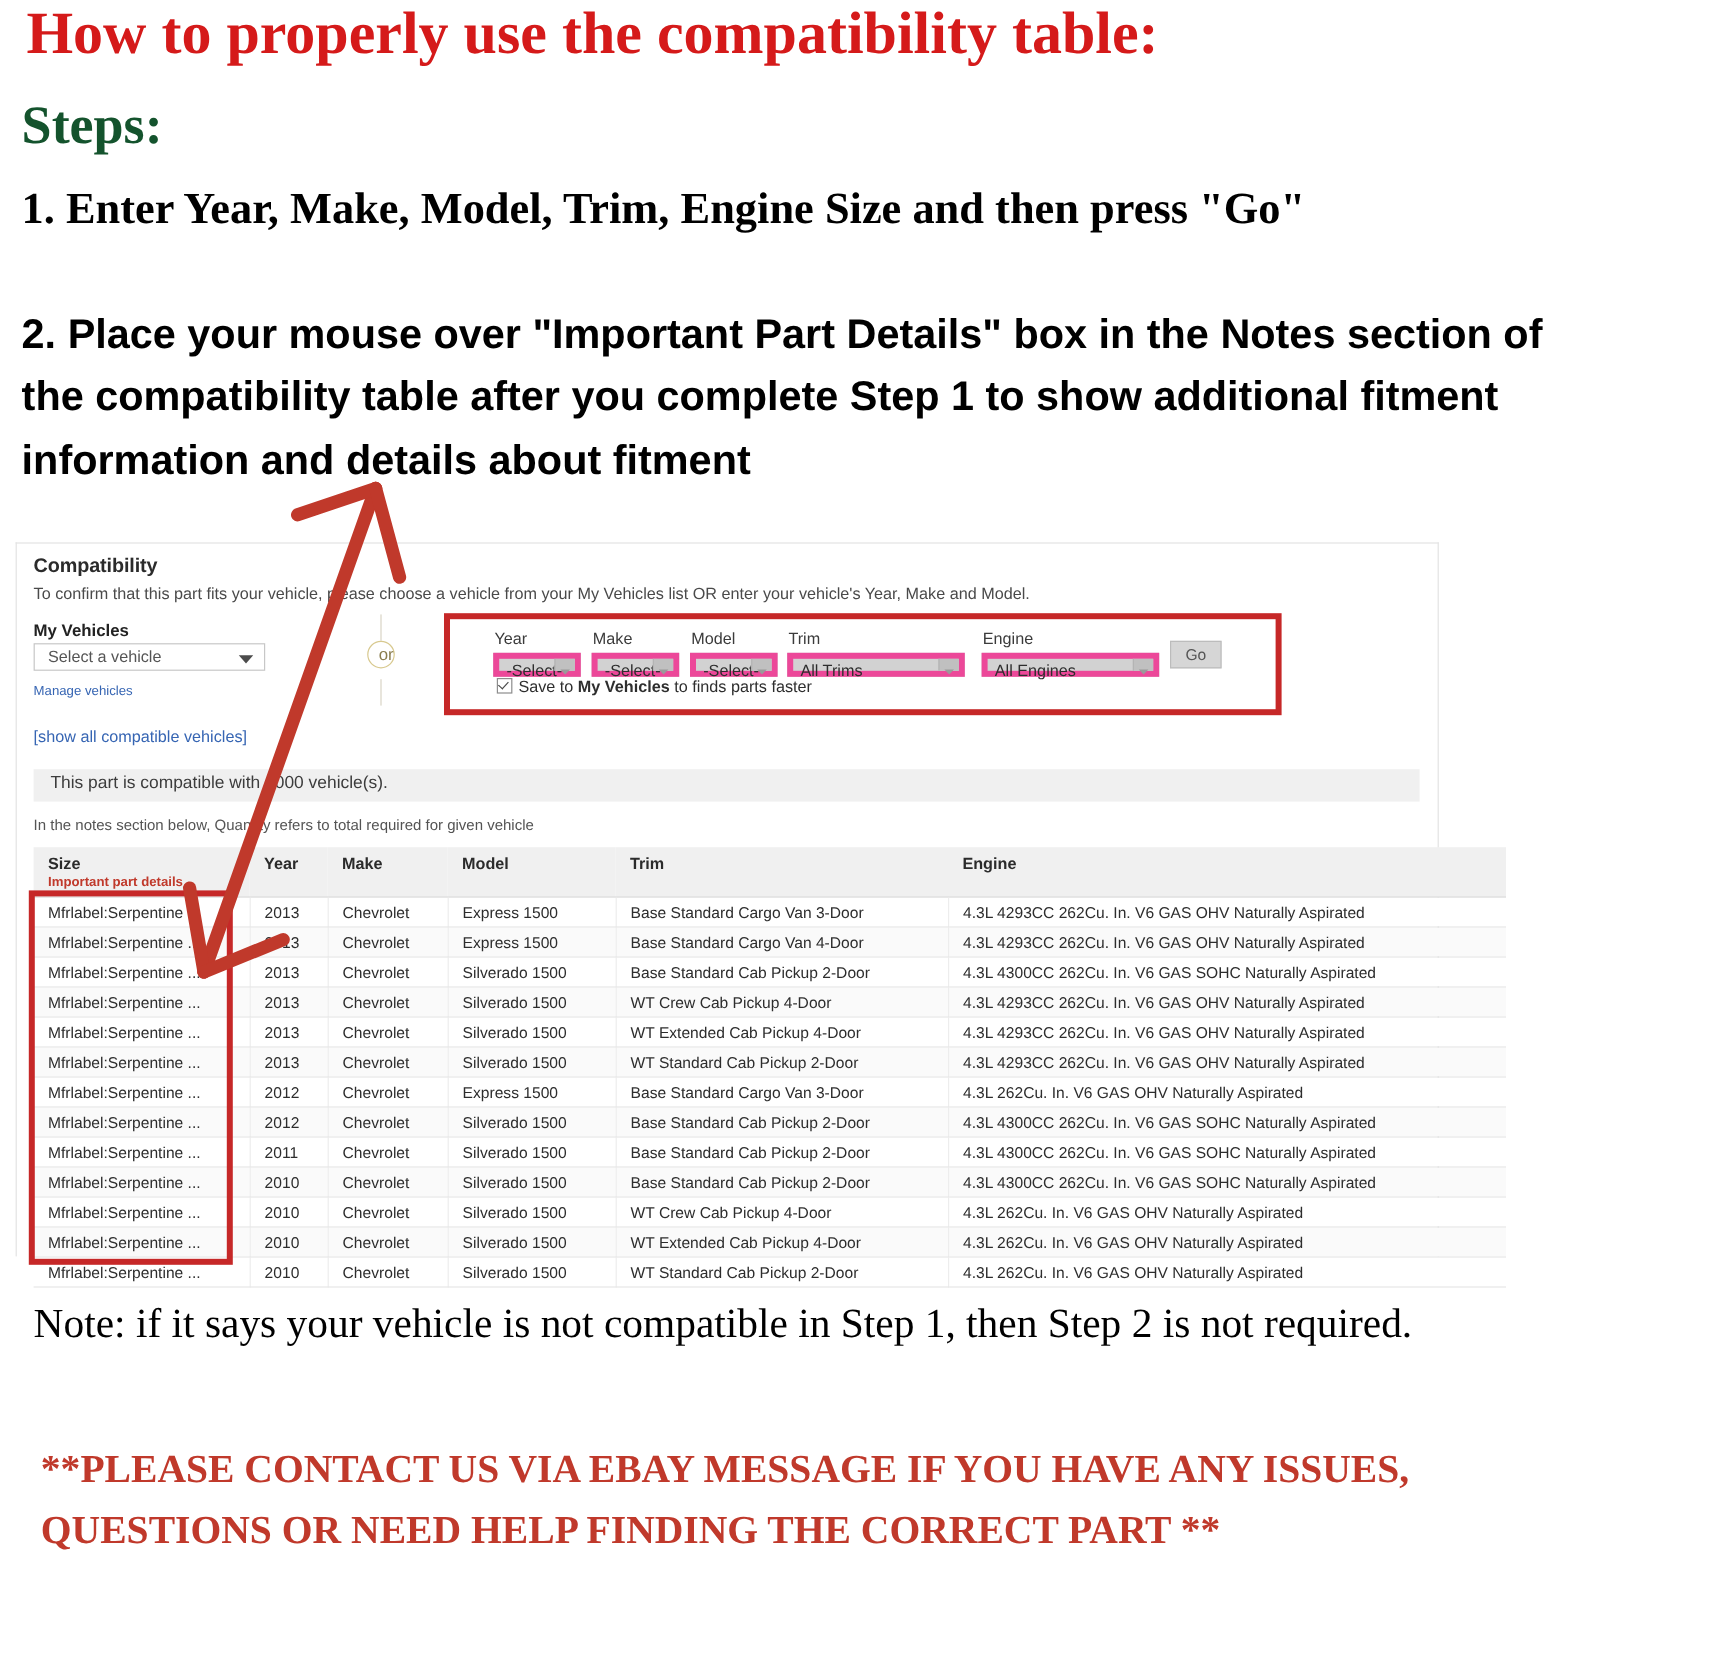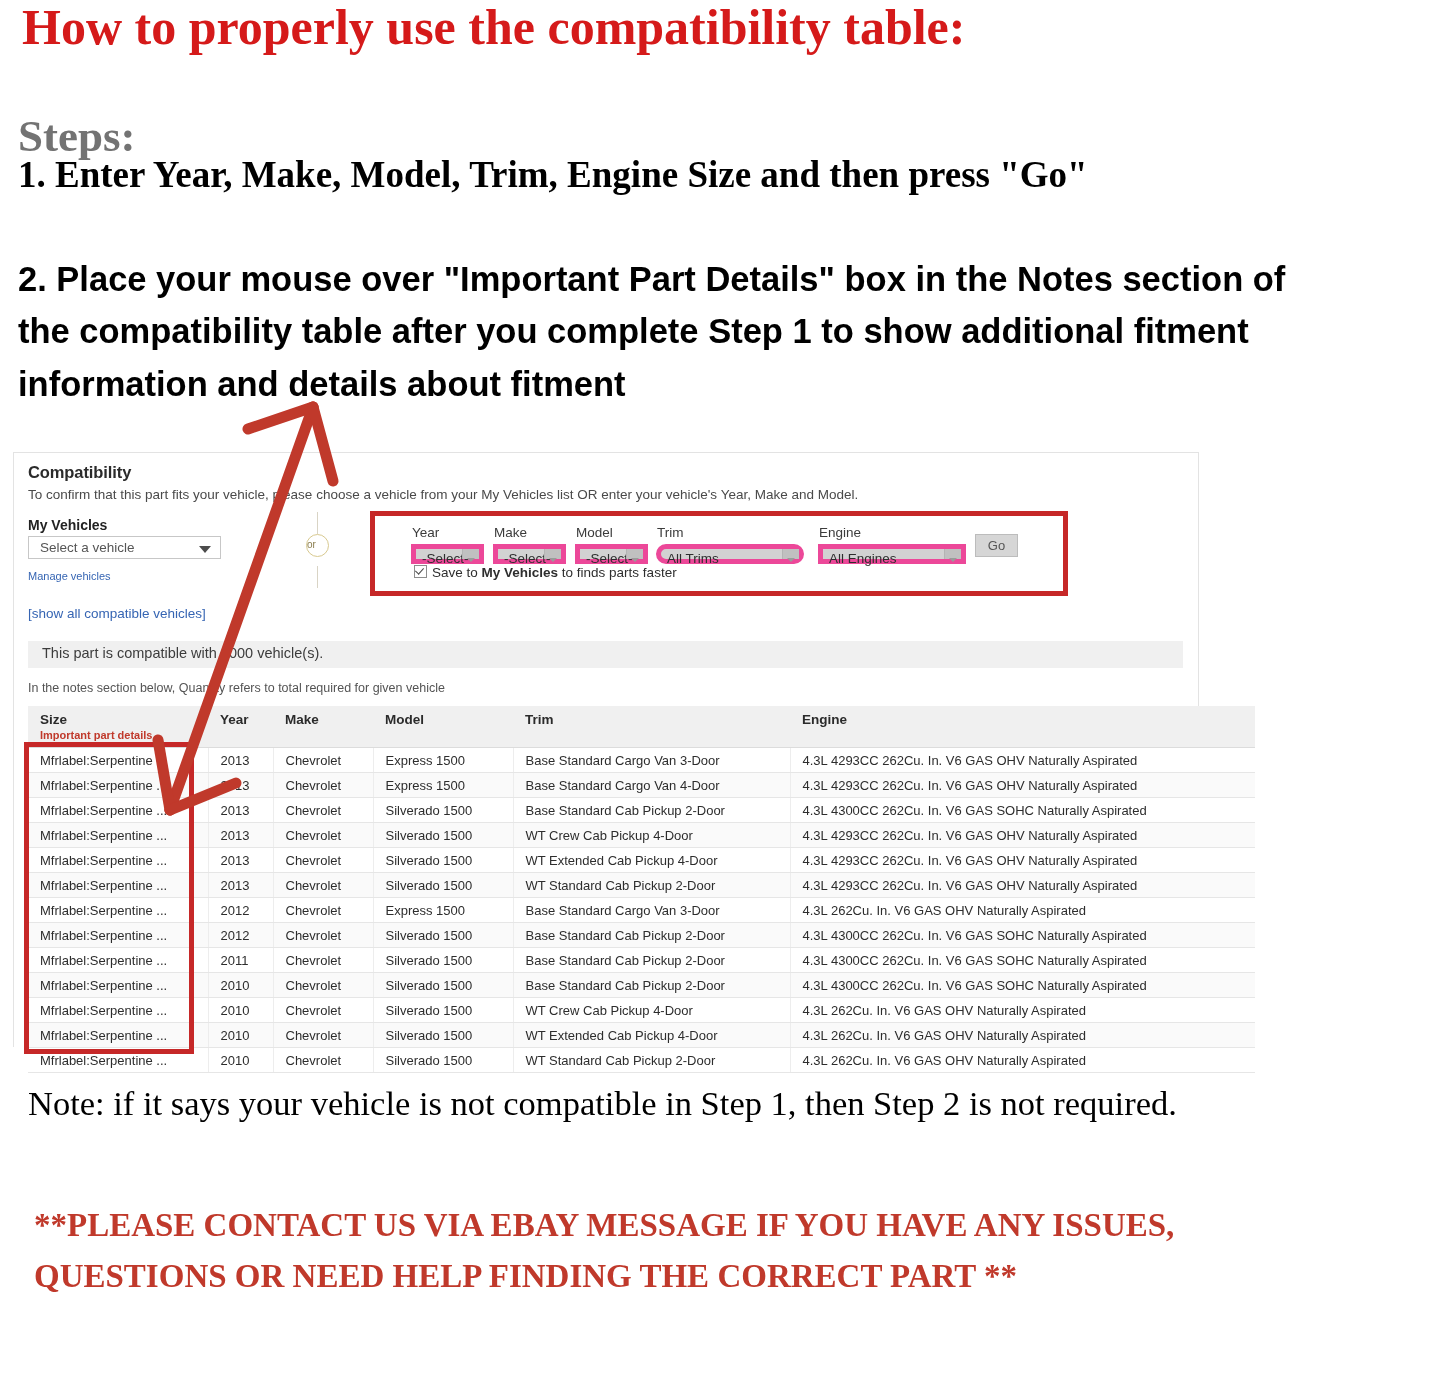--- a/index.html
+++ b/index.html
@@ -24,25 +24,25 @@
     font-family: "Liberation Serif", serif;
     font-weight: bold;
     font-size: 50px;
     line-height: 1.02;
     color: #d51a1a;
     white-space: nowrap;
   }
   .steps-label {
     position: absolute;
     left: 18px;
-    top: 110px;
+    top: 78px;
     font-family: "Liberation Serif", serif;
     font-weight: bold;
     font-size: 45px;
-    color: #737373;
+    color: #14532d;
     text-align: center;
   }
   .step1 {
     position: absolute;
     left: 18px;
     top: 154px;
     width: 1400px;
     font-family: "Liberation Serif", serif;
     font-weight: bold;
     font-size: 37px;
@@ -165,22 +165,22 @@
     top: 22px;
     width: 23px;
     height: 23px;
     border: 1.6px solid #d8c98f;
     border-radius: 50%;
     box-sizing: border-box;
     background: #ffffff;
   }
   .or-badge span {
     display: block;
-    text-align: left;
-    font-size: 10px;
+    text-align: right;
+    font-size: 14px;
     line-height: 20px;
     color: #8a7d4e;
   }
 
   
   .form-redbox {
     position: absolute;
     left: 370px;
     top: 511px;
     width: 698px;
@@ -457,21 +457,21 @@
   <div class="sel" style="left:0; width:73px;">
     <span class="sval">-Select-</span>
     <span class="sbtn">
         <i></i>
       </span>
   </div>
 </div>
 
 <div class="field" style="left:656px; top:525px;">
   <span class="flabel">Trim</span>
-  <div class="sel" style="left:0; width:148px;border-radius:10px;">
+  <div class="sel" style="left:0; width:148px;">
     <span class="sval">All Trims</span>
     <span class="sbtn">
         <i></i>
       </span>
   </div>
 </div>
 
 <div class="field" style="left:818px; top:525px;">
   <span class="flabel">Engine</span>
   <div class="sel" style="left:0; width:148px;">

